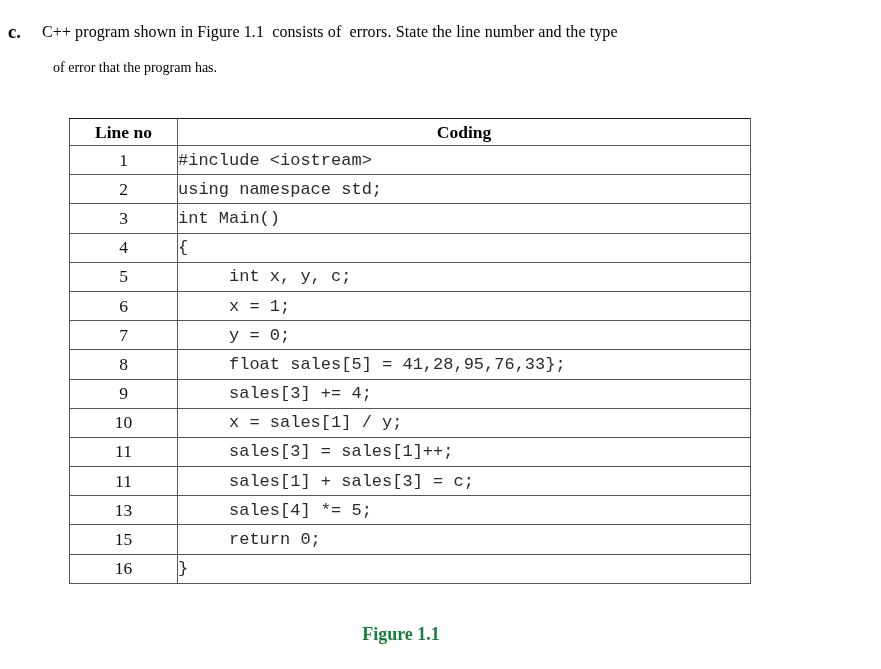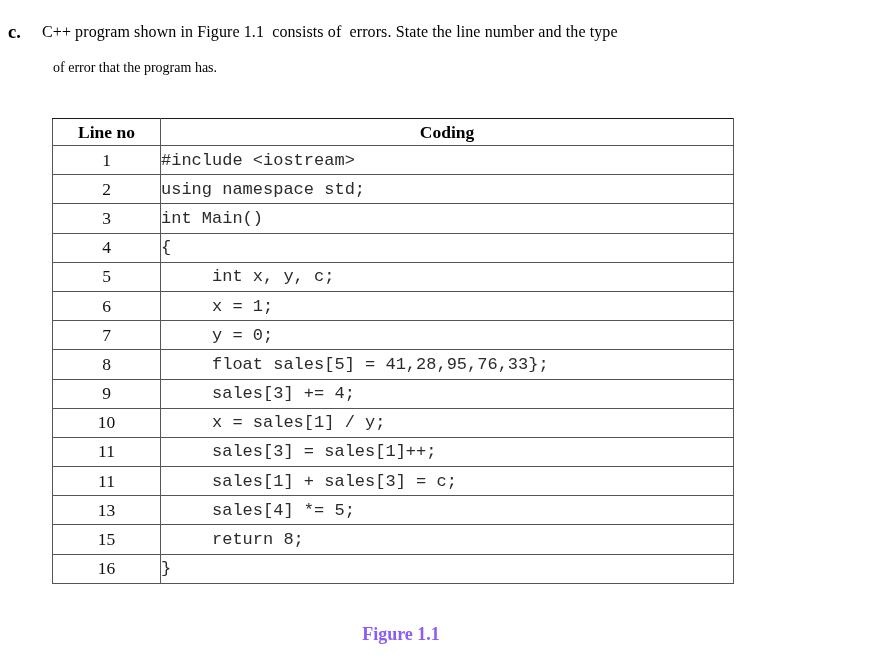--- a/index.html
+++ b/index.html
@@ -45,21 +45,21 @@
   .q-indent {
     margin-left: 53px;
     font-size: 14px;
     line-height: 36px;
     white-space: pre;
   }
 
   
   .code-table-wrap {
     position: absolute;
-    left: 52px;
+    left: 69px;
     top: 118px;
     width: 681px;
   }
   table.code-table {
     border-collapse: collapse;
     width: 681px;
     table-layout: fixed;
   }
   table.code-table col.col-lineno { width: 108px; }
   table.code-table col.col-coding { width: 573px; }
@@ -99,21 +99,21 @@
   
   .figure-caption {
     position: absolute;
     left: 0;
     top: 624px;
     width: 802px;
     text-align: center;
     font-weight: bold;
     font-size: 18px;
     font-family: "Liberation Serif", "DejaVu Serif", serif;
-    color: #8b5cf6;
+    color: #15803d;
   }
 </style>
 </head>
 <body>
 
 <div class="question">
   <div class="question-line">
     <span class="q-label">c.</span>
     <span class="q-text">C++ program shown in Figure 1.1  consists of  errors. State the line number and the type</span>
   </div>
@@ -180,21 +180,21 @@
         <tr>
           <td class="lineno">11</td>
           <td class="coding">     sales[1] + sales[3] = c;</td>
         </tr>
         <tr>
           <td class="lineno">13</td>
           <td class="coding">     sales[4] *= 5;</td>
         </tr>
         <tr>
           <td class="lineno">15</td>
-          <td class="coding">     return 8;</td>
+          <td class="coding">     return 0;</td>
         </tr>
         <tr>
           <td class="lineno">16</td>
           <td class="coding">}</td>
         </tr>
       </tbody>
   </table>
 </div>
 
 <div class="figure-caption">Figure 1.1</div>

